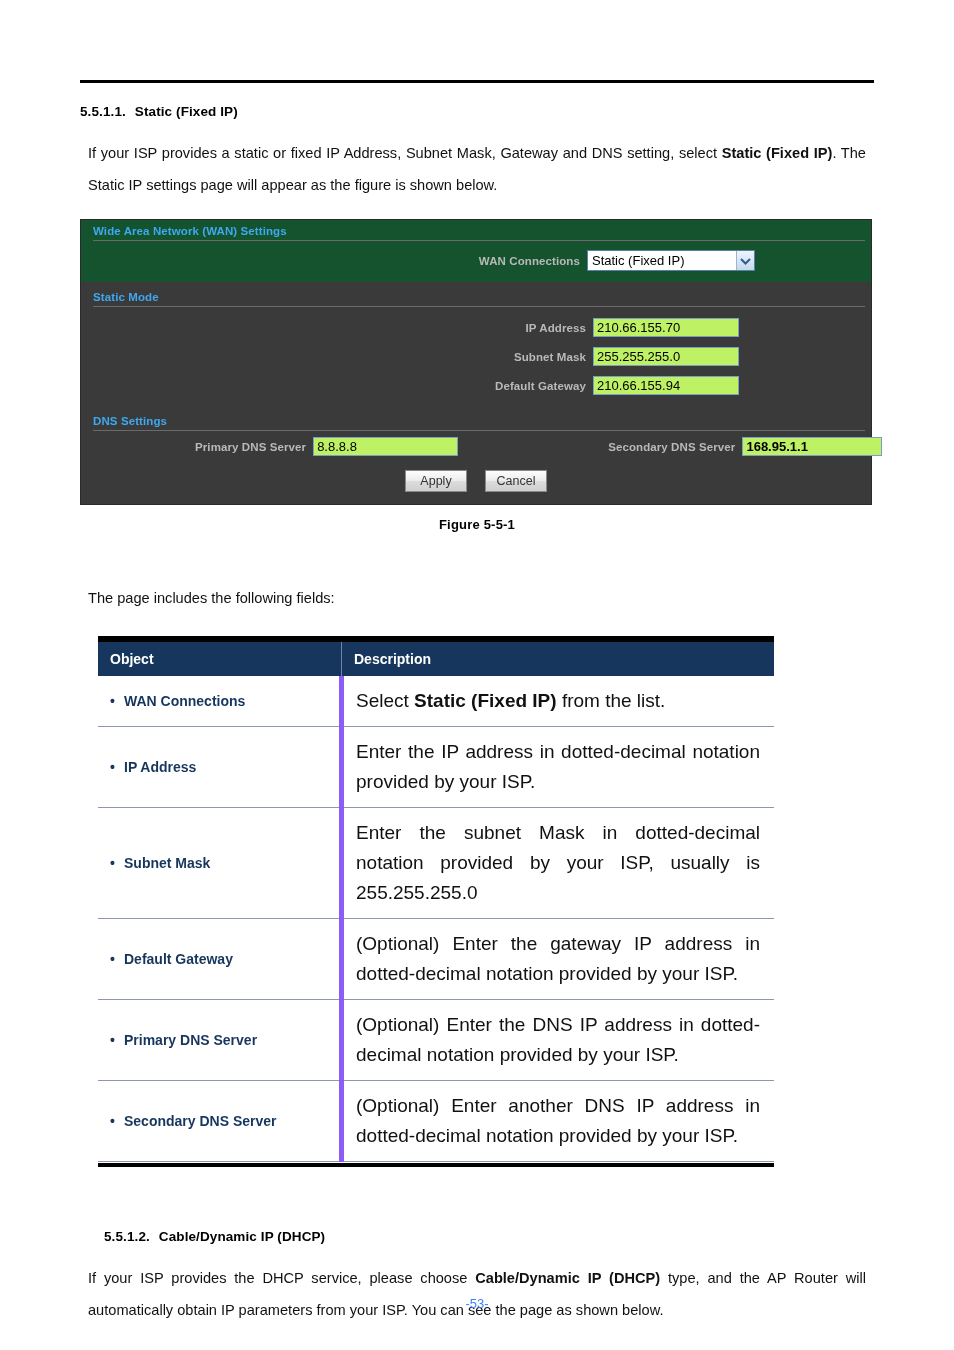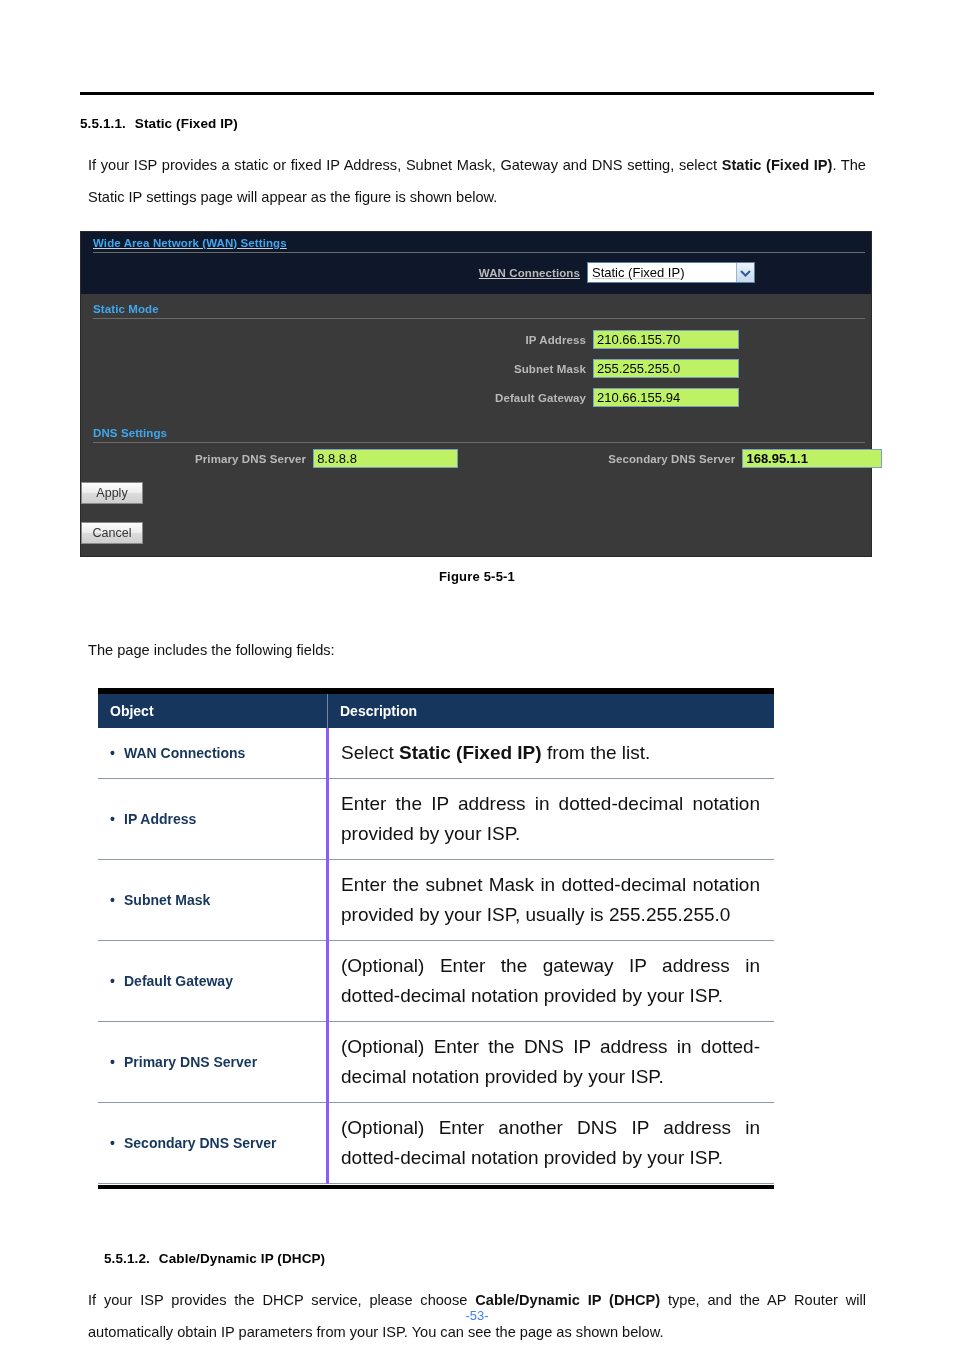--- a/index.html
+++ b/index.html
@@ -10,21 +10,21 @@
   body {
     width: 954px;
     height: 1350px;
     position: relative;
     font-family: "Liberation Sans", sans-serif;
     color: #000000;
     overflow: hidden;
   }
   .page {
     position: absolute;
-    left: 0; top: 12px;
+    left: 0; top: 0;
     width: 954px;
     height: 998px;
   }
 
   
   .header-rule {
     position: absolute;
     left: 80px;
     top: 80px;
     width: 794px;
@@ -69,22 +69,21 @@
     position: relative;
     width: 792px;
     margin-top: 18px;
     background: #333333;
     color: #cfcfcf;
     font-size: 11px;
     border: 1px solid #2a2a2a;
     box-sizing: border-box;
   }
   .panel-band {
-    background: #0f172a;
-    text-decoration: underline;
+    background: #14532d;
   }
   .panel-body {
     background: #3a3a3a;
   }
   .sec-label {
     color: #3ea8f0;
     font-weight: bold;
     font-size: 11.5px;
     padding: 5px 0 3px 12px;
     letter-spacing: 0.1px;
@@ -145,21 +144,20 @@
     align-items: center;
     justify-content: center;
   }
   .sel-arrow svg { display:block; }
 
   .btn-row {
     display: flex;
     justify-content: center;
     gap: 18px;
     padding: 10px 0 12px 0;
-    flex-direction: column;
   }
   .btn {
     width: 62px;
     height: 22px;
     background: linear-gradient(to bottom, #fdfdfd 0%, #ececec 48%, #dcdcdc 52%, #cfcfcf 100%);
     border: 1px solid #8a8a8a;
     color: #333;
     font-size: 12.5px;
     display: flex;
     align-items: center;
@@ -197,36 +195,36 @@
     border-collapse: collapse;
     width: 100%;
     table-layout: fixed;
   }
   table.fields thead th {
     background: #17365d;
     color: #ffffff;
     font-size: 14px;
     font-weight: bold;
     text-align: left;
-    padding: 9px 4px 9px 12px;
+    padding: 9px 18px 9px 12px;
     border: none;
   }
   table.fields thead th.obj-col { width: 213px; border-right: 1px solid #6f86a5; }
   table.fields thead tr { border-top: 3px solid #000; }
   .thead-top {
     height: 3px;
     background: #000;
   }
   table.fields td {
     border-bottom: 1px solid #8d99ab;
     vertical-align: middle;
     padding: 10px 10px 10px 12px;
   }
   table.fields td.obj {
-    border-right: 3px solid #8b5cf6;
+    border-right: 5px solid #8b5cf6;
     color: #17365d;
     font-weight: bold;
     font-size: 14px;
   }
   table.fields td.obj .bullet {
     display: inline-block;
     width: 14px;
     color: #17365d;
   }
   table.fields td.desc {

